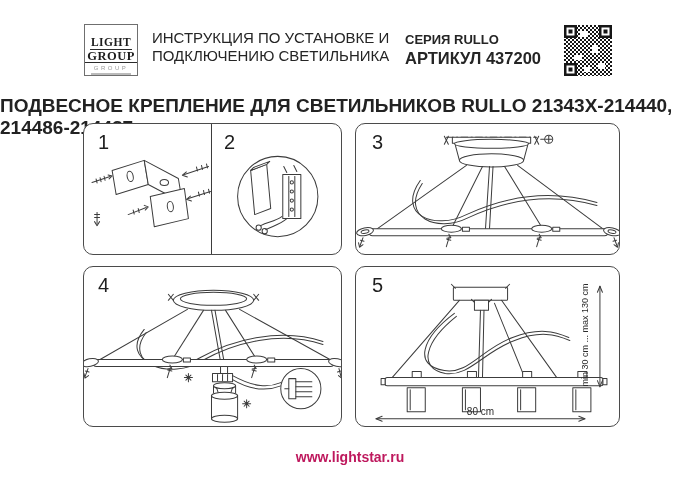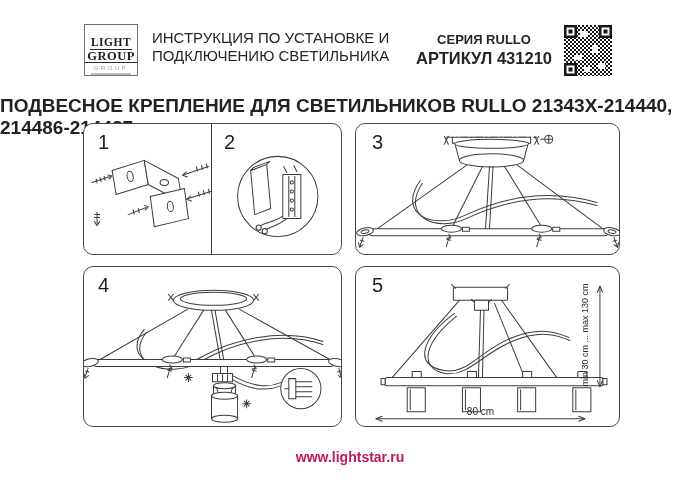--- a/index.html
+++ b/index.html
@@ -14,21 +14,21 @@
             line-height:1.02;letter-spacing:.5px;color:#1d1d1d;}
   .logo-light{font-size:11.5px;border-bottom:1px solid #2a2a2a;padding:0 1px;}
   .logo-star{font-size:12.5px;border-bottom:1px solid #2a2a2a;padding:0 2px;}
   .logo-group{font-size:6px;letter-spacing:2.5px;color:#9a9a9a;margin-top:1.5px;}
   .logo-flag{display:flex;width:38px;height:4px;margin-top:2px;border:.5px solid #bbb;}
   .logo-flag span{flex:1;}
   .flag-green{background:#169b62;} .flag-white{background:#ffffff;} .flag-red{background:#cd212a;}
 
   .doc-title{position:absolute;left:152px;top:29px;font-weight:400;font-size:15px;
              line-height:1.22;color:#252525;}
-  .series-block{position:absolute;left:405px;top:32px;width:158px;text-align:center;
+  .series-block{position:absolute;left:405px;top:32px;width:158px;text-align:left;
              font-weight:700;color:#252525;}
   .series-line{font-size:13px;}
   .article-line{font-size:16.5px;margin-top:2px;}
   .qr{position:absolute;left:562px;top:21px;width:52px;height:58px;}
 
   .subtitle{position:absolute;left:0;top:95px;width:100%;text-align:left;
             font-weight:700;font-size:19px;color:#222;}
 
   
   .panel{position:absolute;border:1.5px solid #4b4b4b;border-radius:10px;
@@ -68,21 +68,21 @@
     </div>
   </div>
 
   <div class="doc-title">
     <div>ИНСТРУКЦИЯ ПО УСТАНОВКЕ И</div>
     <div>ПОДКЛЮЧЕНИЮ СВЕТИЛЬНИКА</div>
   </div>
 
   <div class="series-block">
     <div class="series-line">СЕРИЯ RULLO</div>
-    <div class="article-line">АРТИКУЛ 431210</div>
+    <div class="article-line">АРТИКУЛ 437200</div>
   </div>
 
   <svg class="qr" viewBox="0 0 52 58">
     <defs>
       <pattern id="qrp" width="4" height="4" patternUnits="userSpaceOnUse">
         <rect width="2" height="2" fill="#161616"></rect>
           <rect x="2" y="2" width="2" height="2" fill="#161616"></rect>
       </pattern>
     </defs>
     <rect x="0" y="0" width="52" height="58" fill="#fff"></rect>

